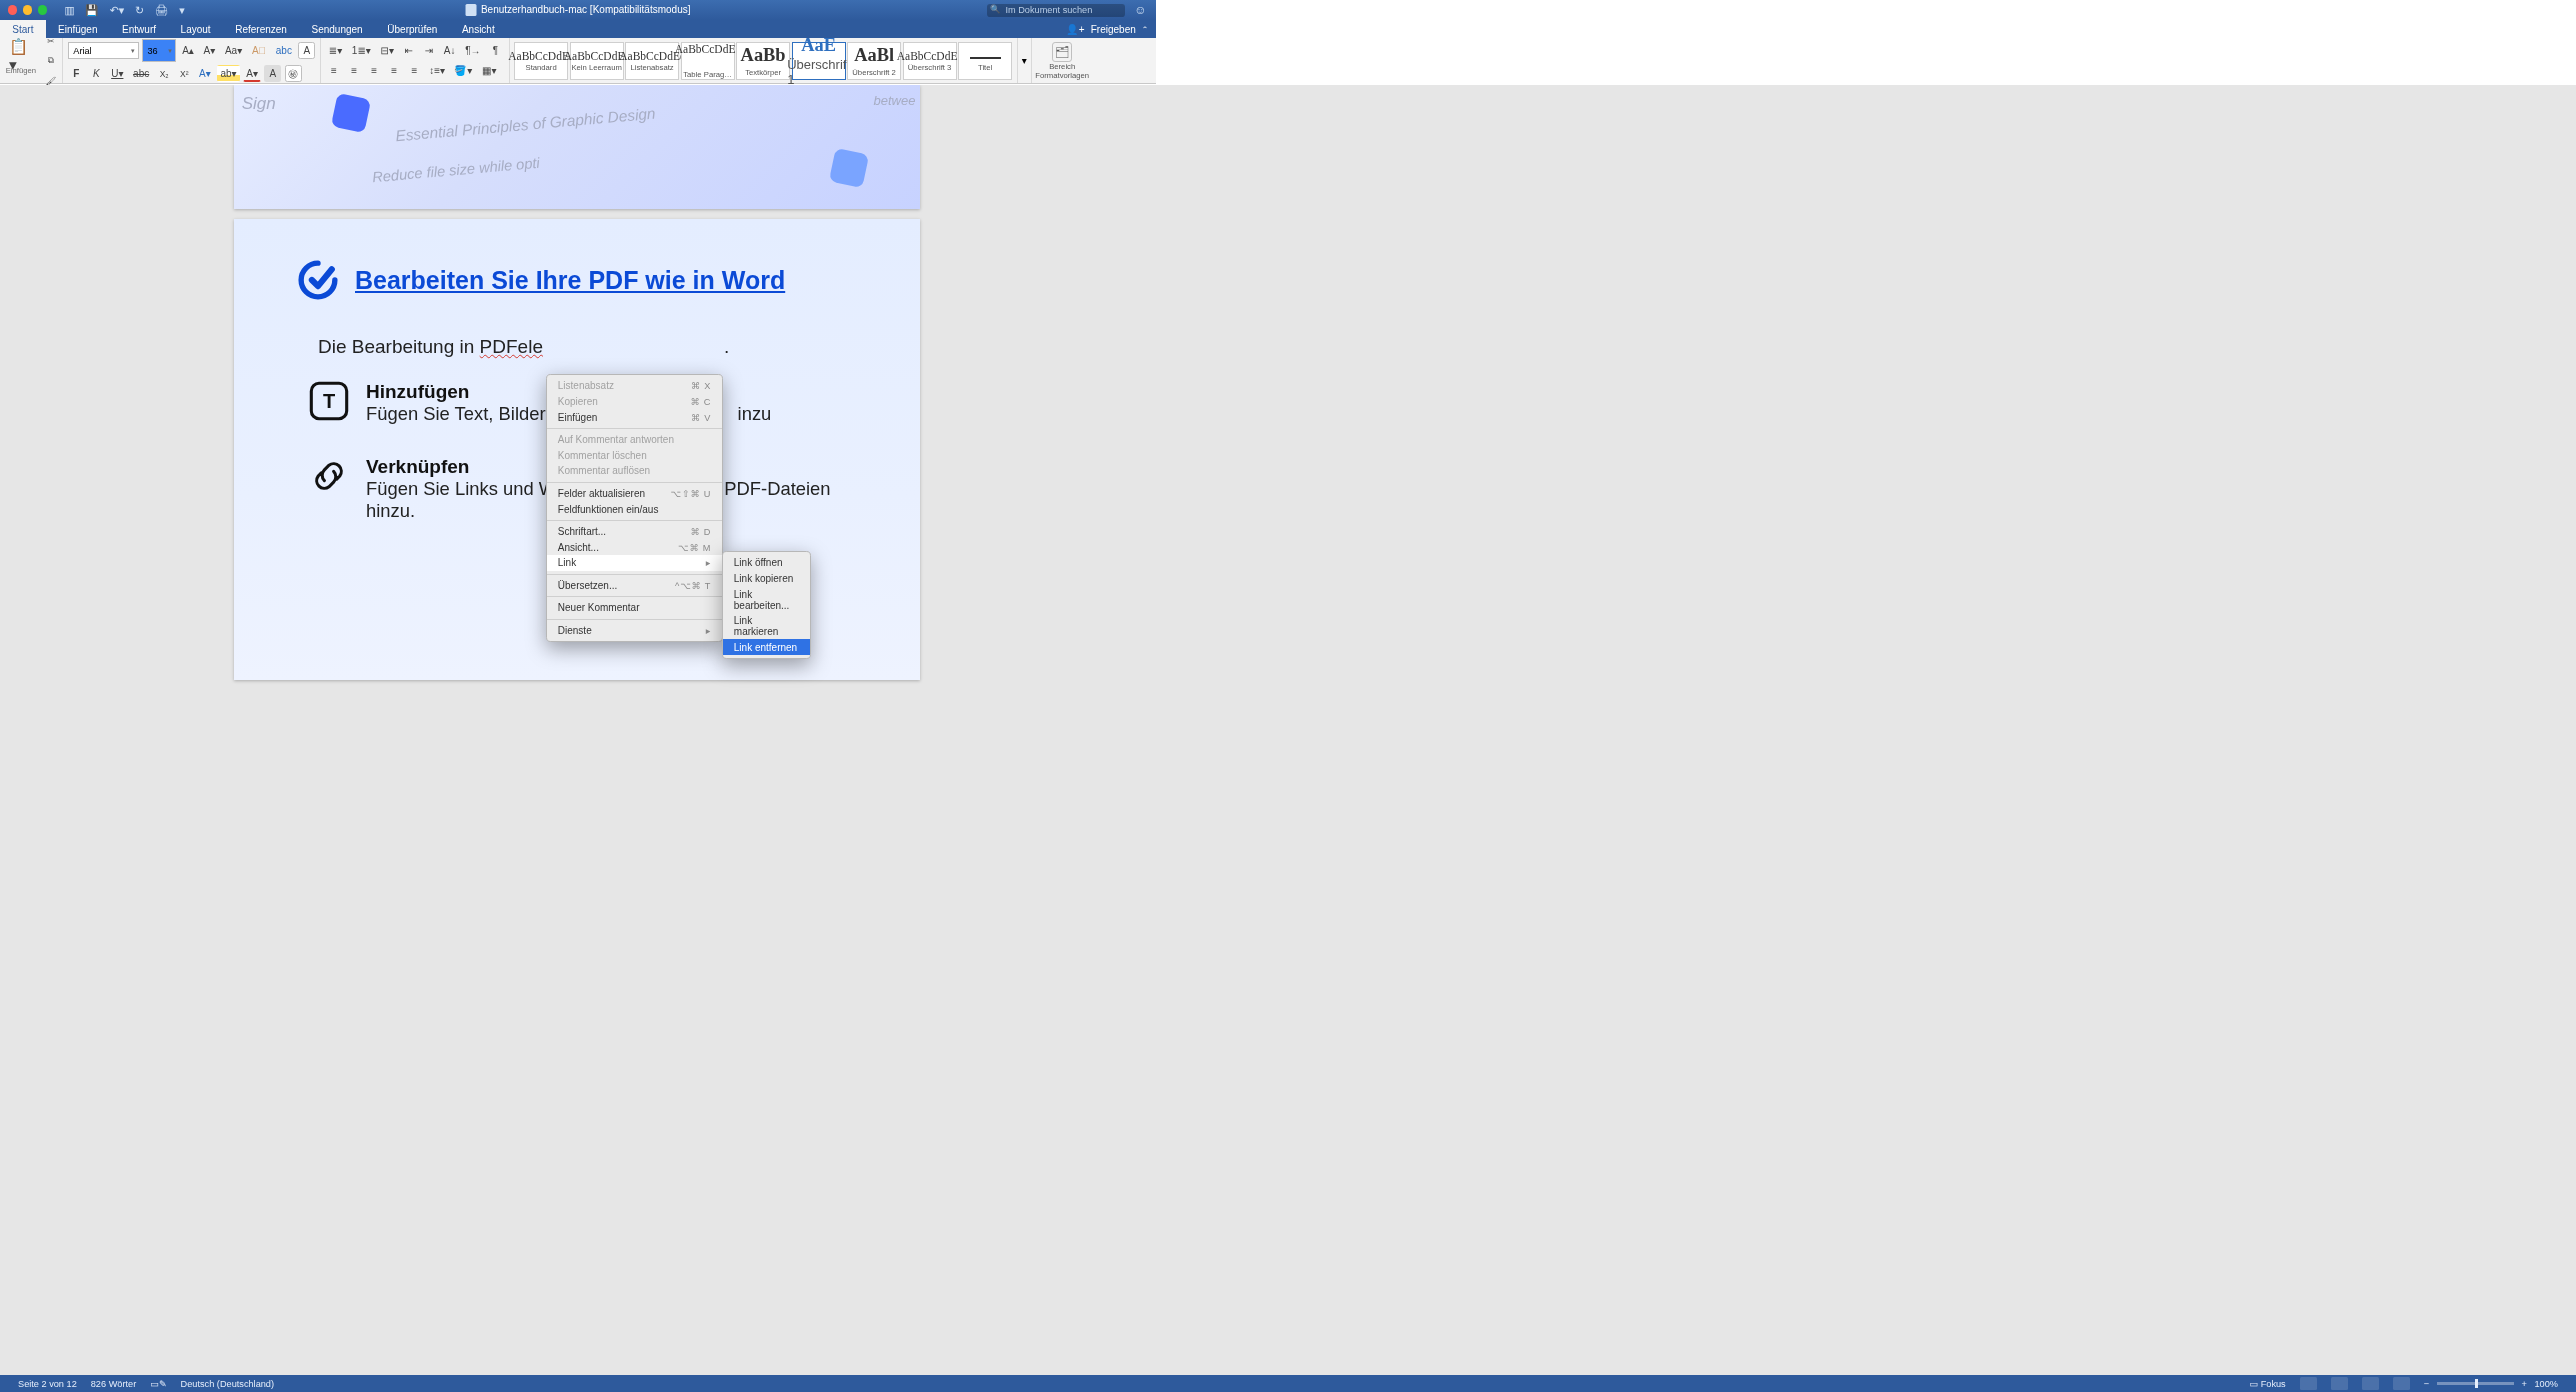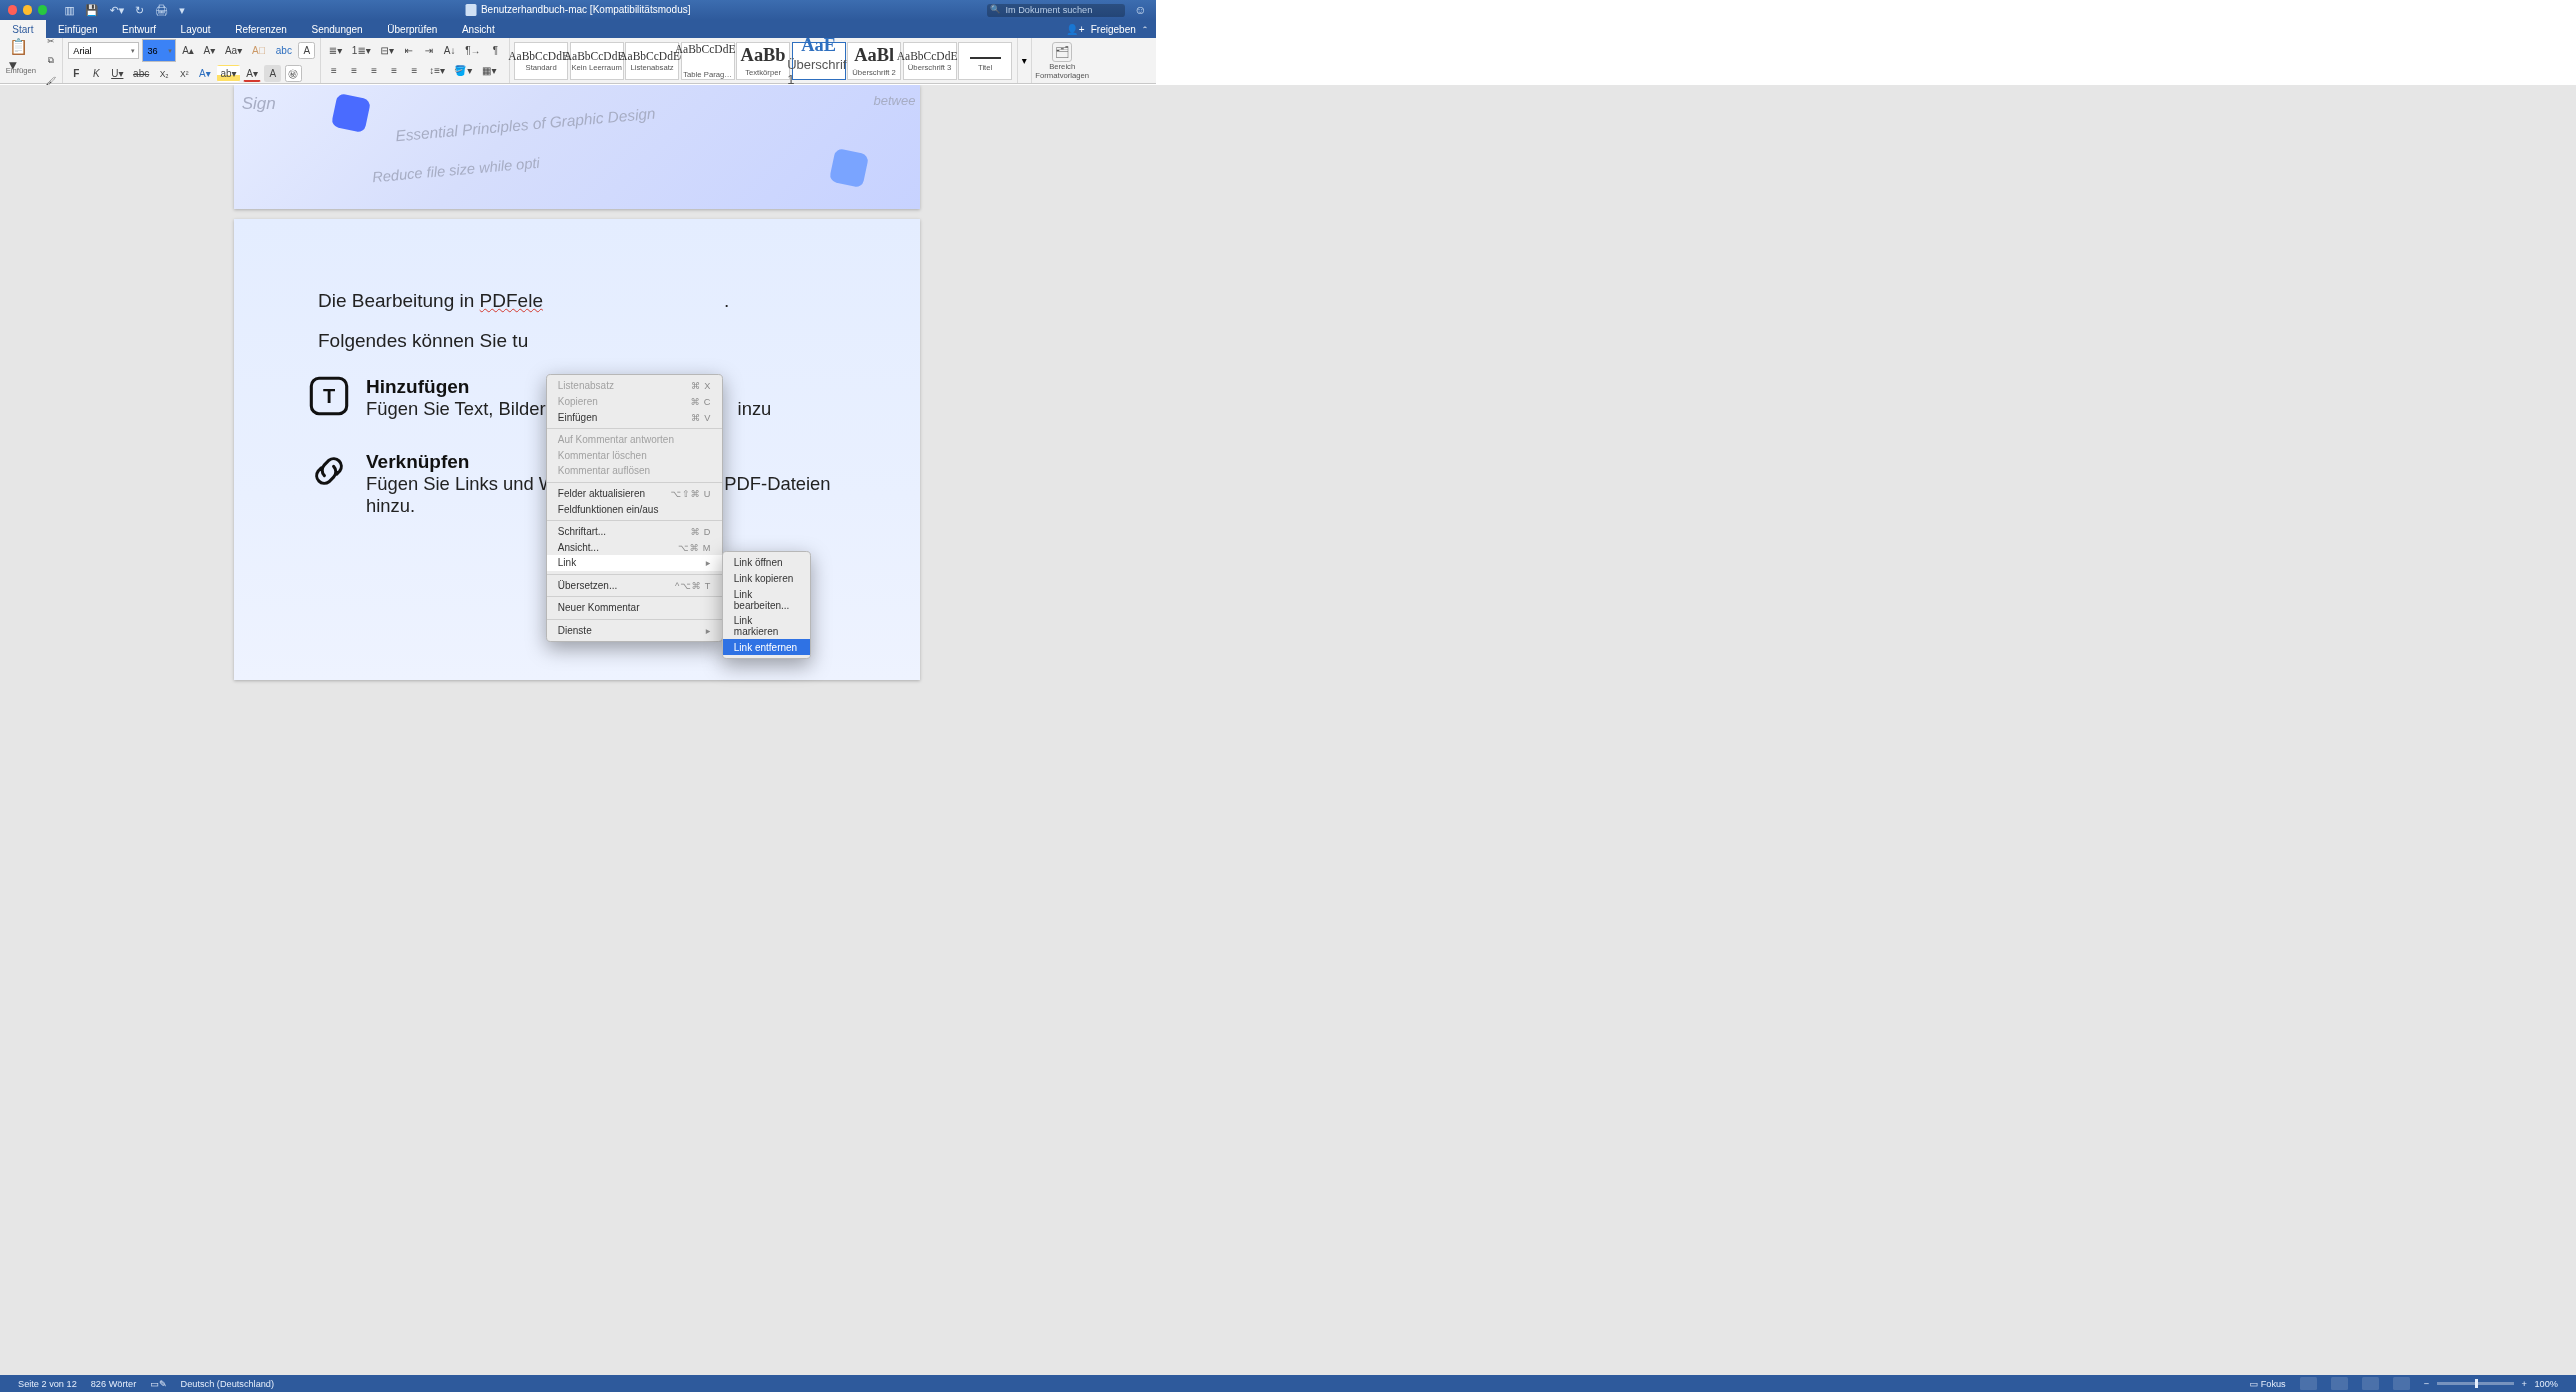--- a/index.html
+++ b/index.html
@@ -244,25 +244,33 @@
   <div class="page1">
     <span class="txt" style="left:7.7px; top:9.2px; font-size:17px;">Sign</span>
     <span class="txt" style="left:161px; top:31px; font-size:15.4px; transform:rotate(-5deg);">Essential Principles of Graphic Design</span>
     <span class="txt" style="left:138px; top:77px; font-size:14.6px; transform:rotate(-5deg);">Reduce file size while opti</span>
     <span class="txt" style="right:4.6px; top:7.7px; font-size:13px;">betwee</span>
     <div style="position:absolute;left:100px;top:10.8px;width:34px;height:34px;background:#4a6bff;border-radius:7.7px;transform:rotate(12deg);"></div>
     <div style="position:absolute;right:54px;top:66px;width:34px;height:34px;background:#7aa4ff;border-radius:7.7px;transform:rotate(12deg);"></div>
   </div>
 
   <div class="page2">
+    <div class="h1line">
+      <div class="check-icon">
+        <svg viewBox="0 0 60 60">
+            <path d="M30 8 A22 22 0 1 0 52 30" fill="none" stroke="#0b4ad6" stroke-width="7" stroke-linecap="round"></path>
+            <path d="M22 30 l8 8 l18 -22" fill="none" stroke="#0b4ad6" stroke-width="8" stroke-linecap="round" stroke-linejoin="round"></path>
+          </svg>
+      </div>
+      <span class="h1">Bearbeiten Sie Ihre PDF wie in Word</span>
+    </div>
     <div class="body">
       <p style="margin-left:23px;">
         <span>Die Bearbeitung in </span><span class="redwave">PDFele</span><span style="margin-left:181px;">.</span>
       </p>
-      <p style="margin-left:23px;margin-top:10.8px;">Folgendes können Sie tu</p>
     </div>
 
     <div class="feat" style="margin-left:14px;">
       <div class="ficon">
         <svg viewBox="0 0 52 52" style="font-size:13px">
             <rect x="3" y="3" width="46" height="46" rx="10" fill="none" stroke="#111" stroke-width="4"></rect>
             <text x="26" y="35" text-anchor="middle" font-size="26" font-weight="700" fill="#111">T</text>
           </svg>
       </div>
       <div>

